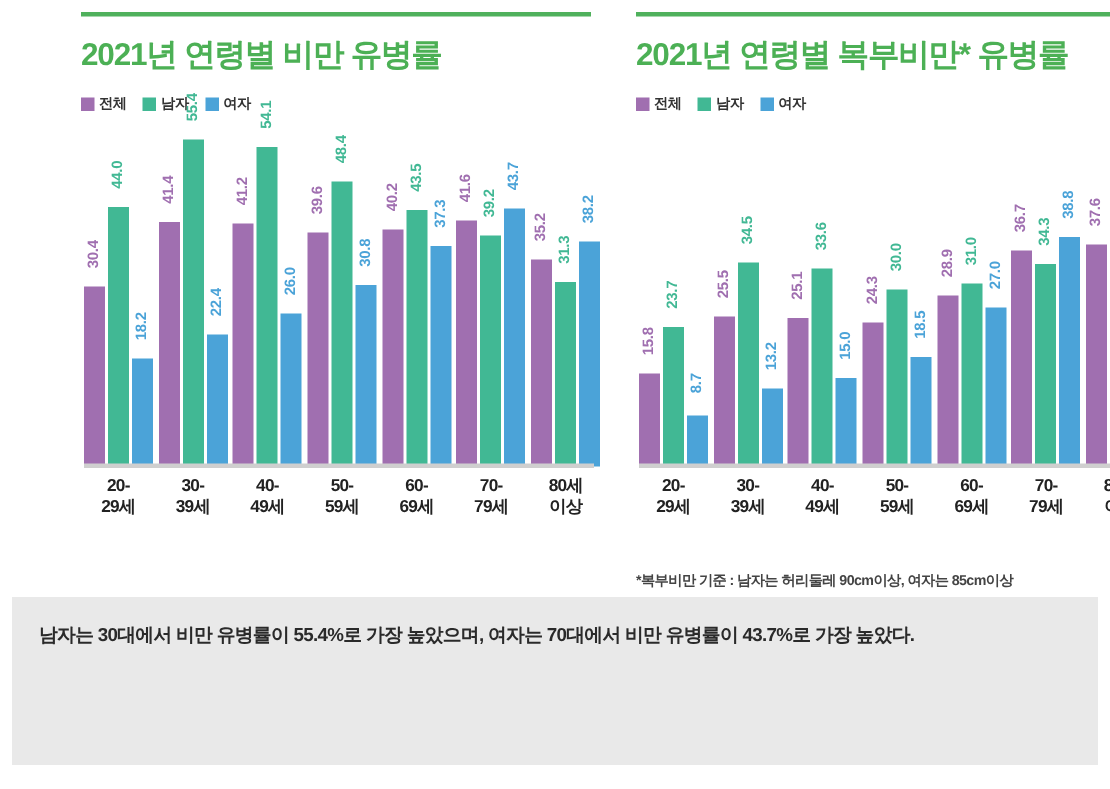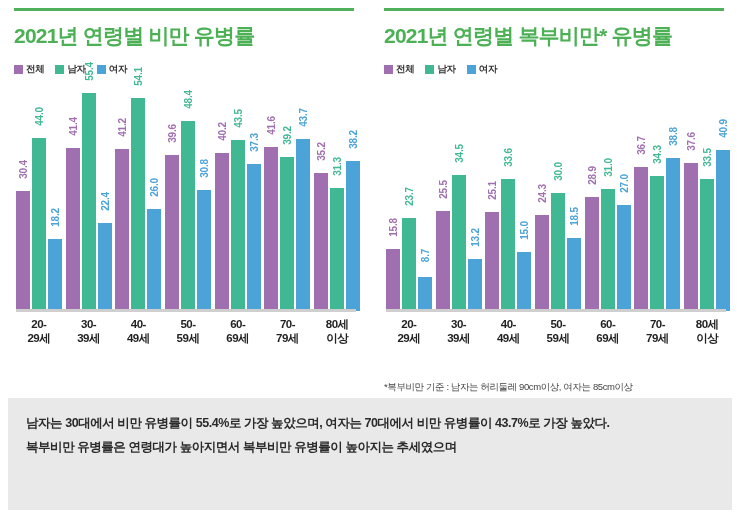--- a/index.html
+++ b/index.html
@@ -22,21 +22,21 @@
     width: 740px;
     height: 396px;
     box-sizing: border-box;
   }
   .panel {
     width: 370px;
     box-sizing: border-box;
     padding: 0 12px;
     position: relative;
   }
-  .panel-left  { padding-left: 14px; }
+  .panel-left  { padding-left: 14px; margin-left: 40px; }
   .panel-right { padding-left: 14px; }
 
   .top-rule {
     height: 3px;
     background: #4fb15c;
     margin: 8px 12px 0 0;
   }
   .panel-left .top-rule  { width: 340px; }
   .panel-right .top-rule { width: 340px; }
 
@@ -145,20 +145,21 @@
   }
 
   .footnote {
     position: absolute;
     left: 14px;
     bottom: 2px;
     font-size: 9.5px;
     color: #444;
     letter-spacing: -0.4px;
     white-space: nowrap;
+    font-weight: bold;
   }
 
   
   .summary {
     position: absolute;
     left: 8px;
     top: 398px;
     width: 724px;
     height: 112px;
     background: #e9e9e9;
@@ -481,14 +482,13 @@
           </div>
         </div>
     </div>
     <div class="footnote">*복부비만 기준 : 남자는 허리둘레 90cm이상, 여자는 85cm이상</div>
   </div>
 
 </div>
 
 <div class="summary">
   <div class="summary-line">남자는 30대에서 비만 유병률이 55.4%로 가장 높았으며, 여자는 70대에서 비만 유병률이 43.7%로 가장 높았다.</div>
-  <div class="summary-line">복부비만 유병률은 연령대가 높아지면서 복부비만 유병률이 높아지는 추세였으며</div>
 </div>
 
 </body></html>

